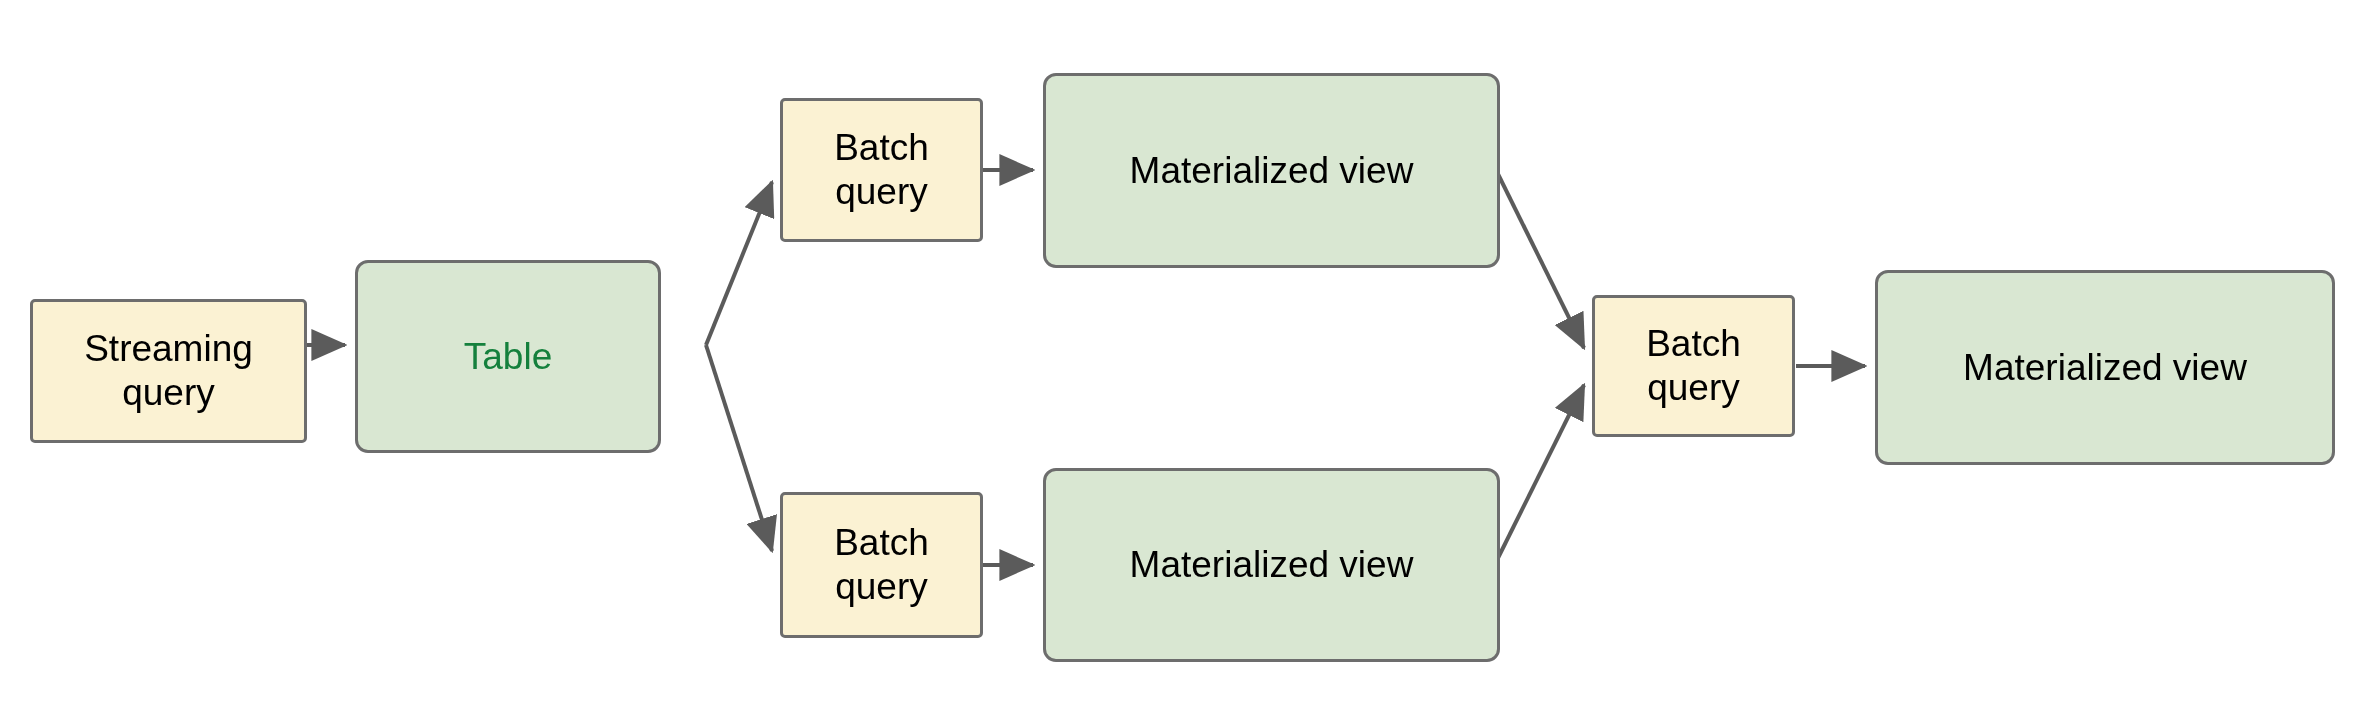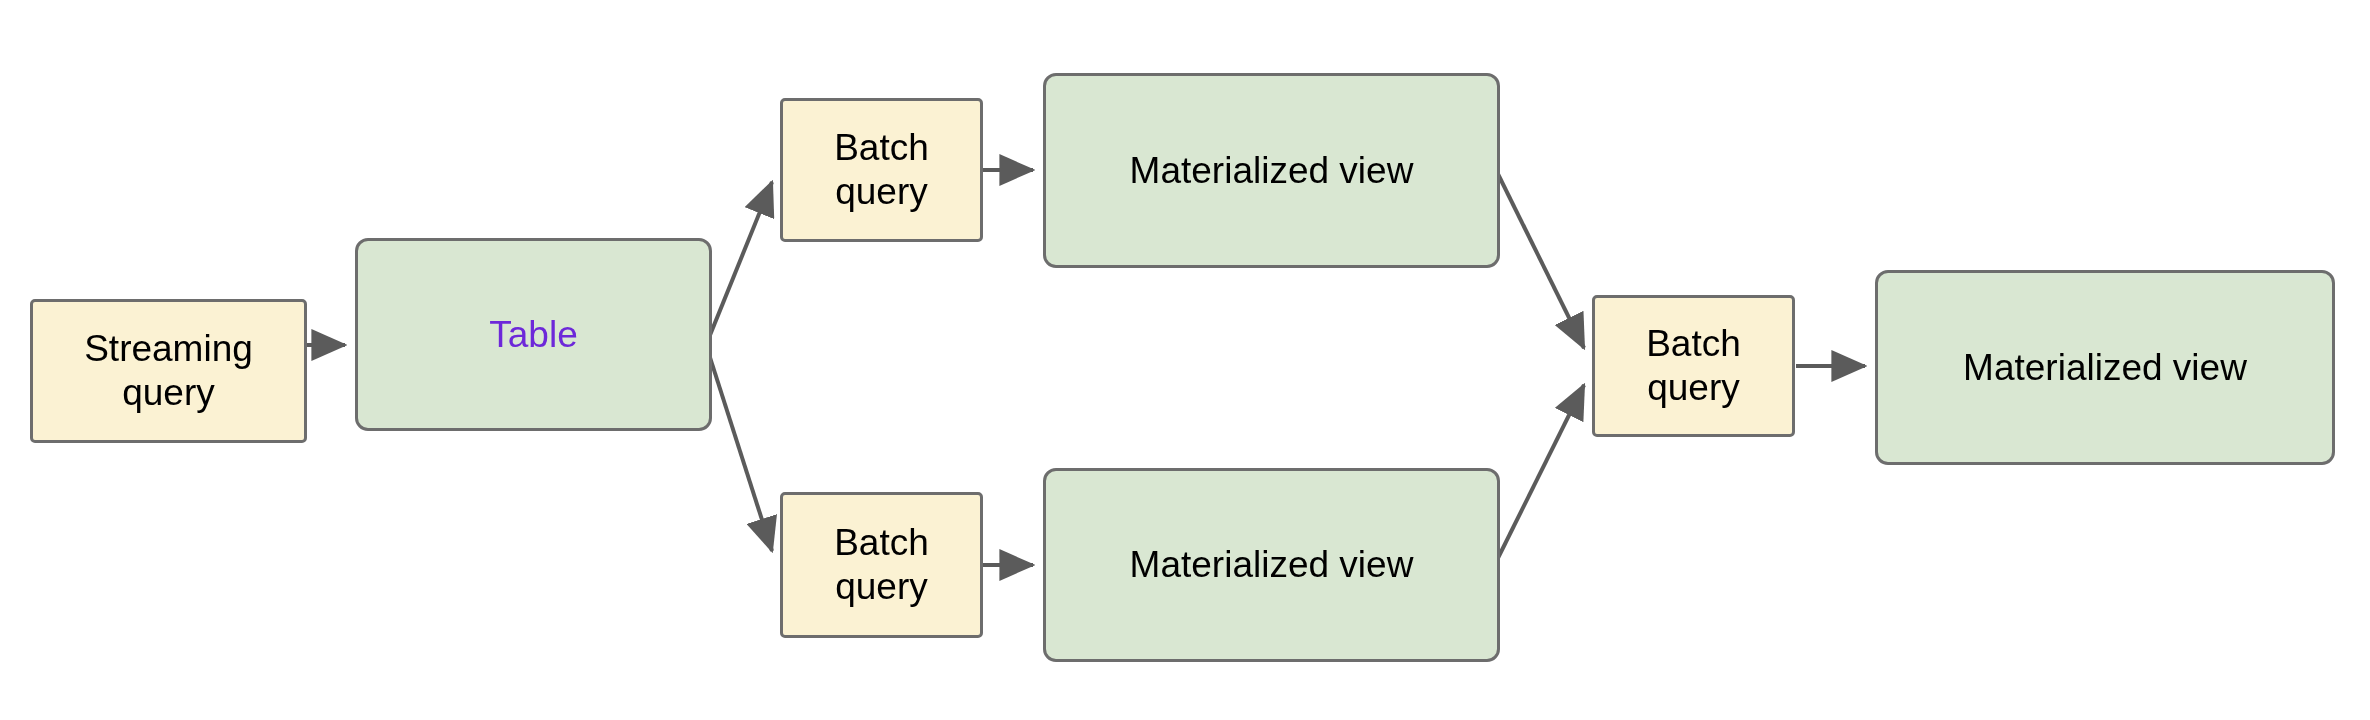--- a/index.html
+++ b/index.html
@@ -74,21 +74,21 @@
         <path d="M 983,565 L 1033,565" marker-end="url(#arrowhead)" stroke="#5b5b5b"></path>
         <path d="M 1497,172 L 1584,348" marker-end="url(#arrowhead)" stroke="#5b5b5b"></path>
         <path d="M 1497,560 L 1584,385" marker-end="url(#arrowhead)" stroke="#5b5b5b"></path>
         <path d="M 1796,366 L 1865,366" marker-end="url(#arrowhead)" stroke="#5b5b5b"></path>
       </g>
   </svg>
 
   <div id="node-layer">
       <div class="node process" style="left: 30px; top: 275px; width: 277px; height: 144px; background: rgb(251, 242, 211); border-color: rgb(109, 109, 109); color: rgb(0, 0, 0); margin-top: 24px;"><span class="node-label">Streaming
 query</span></div>
-      <div class="node store" style="left: 355px; top: 238px; width: 357px; height: 193px; background: rgb(217, 231, 210); border-color: rgb(109, 109, 109); color: #6d28d9;"><span class="node-label">Table</span></div>
+      <div class="node store" style="left: 355px; top: 260px; width: 306px; height: 193px; background: rgb(217, 231, 210); border-color: rgb(109, 109, 109); color: #15803d;"><span class="node-label">Table</span></div>
       <div class="node process" style="left: 780px; top: 98px; width: 203px; height: 144px; background: rgb(251, 242, 211); border-color: rgb(109, 109, 109); color: rgb(0, 0, 0);"><span class="node-label">Batch
 query</span></div>
       <div class="node store" style="left: 1043px; top: 73px; width: 457px; height: 195px; background: rgb(217, 231, 210); border-color: rgb(109, 109, 109); color: rgb(0, 0, 0);"><span class="node-label">Materialized view</span></div>
       <div class="node process" style="left: 780px; top: 492px; width: 203px; height: 146px; background: rgb(251, 242, 211); border-color: rgb(109, 109, 109); color: rgb(0, 0, 0);"><span class="node-label">Batch
 query</span></div>
       <div class="node store" style="left: 1043px; top: 468px; width: 457px; height: 194px; background: rgb(217, 231, 210); border-color: rgb(109, 109, 109); color: rgb(0, 0, 0);"><span class="node-label">Materialized view</span></div>
       <div class="node process" style="left: 1592px; top: 295px; width: 203px; height: 142px; background: rgb(251, 242, 211); border-color: rgb(109, 109, 109); color: rgb(0, 0, 0);"><span class="node-label">Batch
 query</span></div>
       <div class="node store" style="left: 1875px; top: 270px; width: 460px; height: 195px; background: rgb(217, 231, 210); border-color: rgb(109, 109, 109); color: rgb(0, 0, 0);"><span class="node-label">Materialized view</span></div>
     </div>

